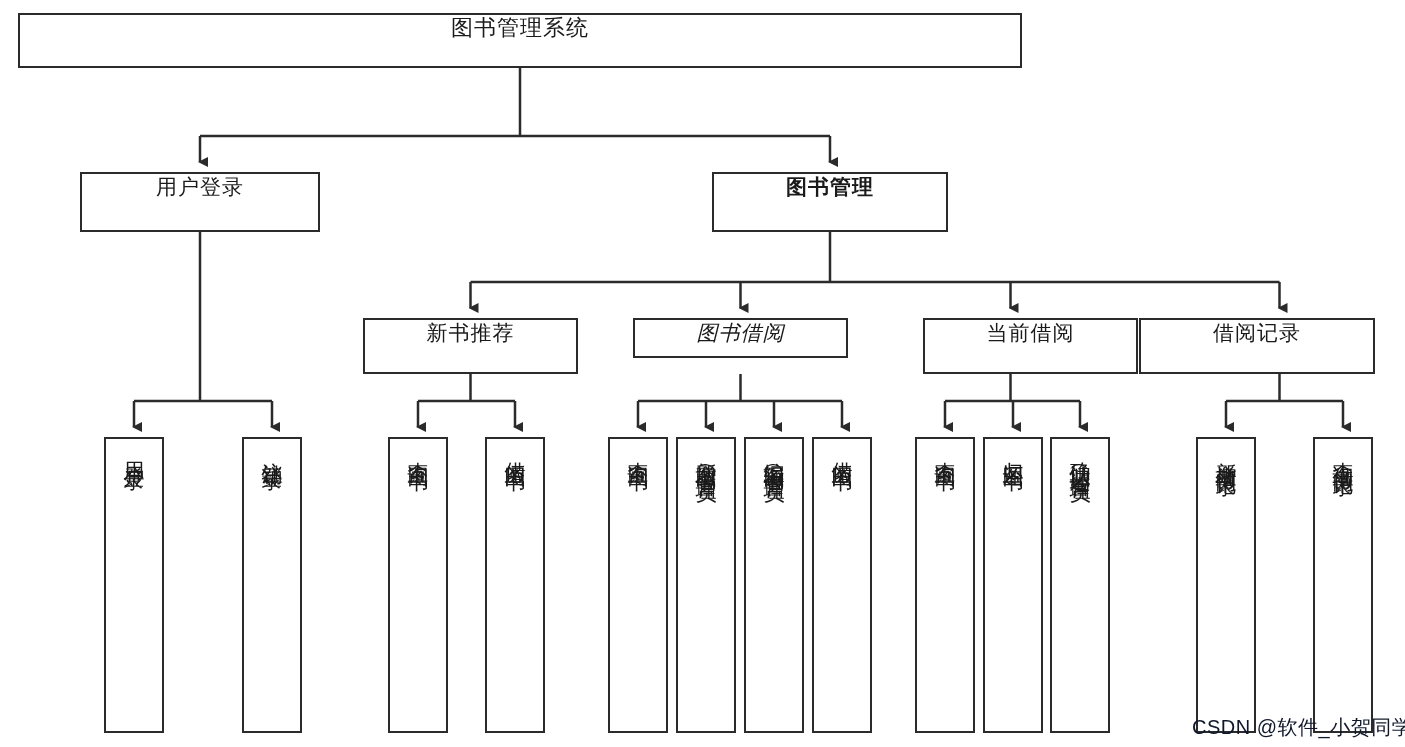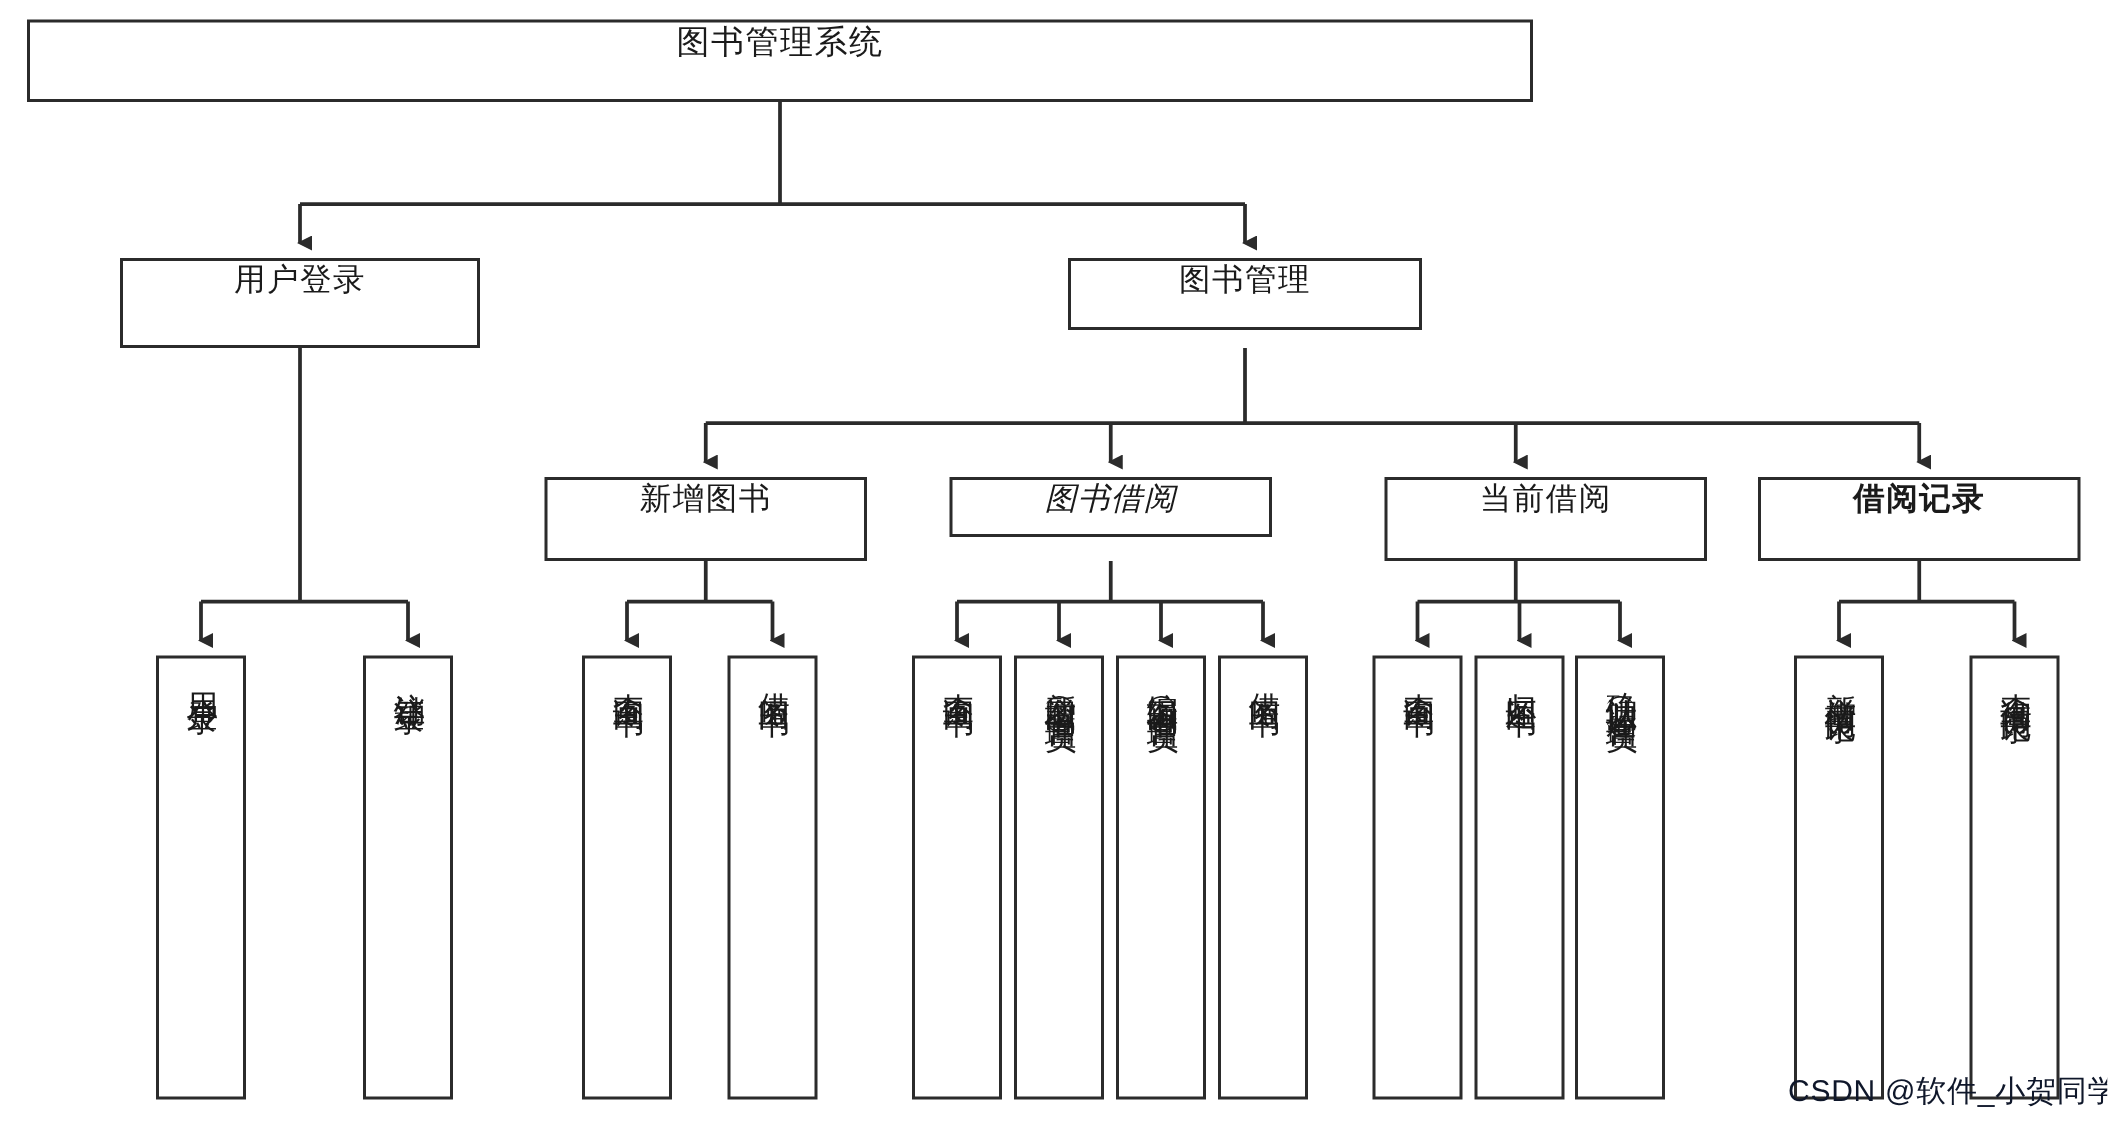--- a/index.html
+++ b/index.html
@@ -114,33 +114,33 @@
       </g>
   </svg>
 
   <div id="node-layer">
       <div class="node node-h node-root" style="left: 18px; top: 13px; width: 1004px; height: 55px;">
         <span class="node-label">图书管理系统</span>
       </div>
       <div class="node node-h" style="left: 80px; top: 172px; width: 240px; height: 60px;">
         <span class="node-label">用户登录</span>
       </div>
-      <div class="node node-h" style="left: 712px; top: 172px; width: 236px; height: 48px;">
+      <div class="node node-h" style="left: 712px; top: 172px; width: 236px; height: 60px; font-weight: bold;">
         <span class="node-label">图书管理</span>
       </div>
       <div class="node node-h" style="left: 363px; top: 318px; width: 215px; height: 56px;">
-        <span class="node-label">新增图书</span>
+        <span class="node-label">新书推荐</span>
       </div>
       <div class="node node-h" style="left: 633px; top: 318px; width: 215px; height: 40px; font-style: italic;">
         <span class="node-label">图书借阅</span>
       </div>
       <div class="node node-h" style="left: 903px; top: 318px; width: 215px; height: 56px; margin-left: 20px;">
         <span class="node-label">当前借阅</span>
       </div>
-      <div class="node node-h" style="left: 1172px; top: 318px; width: 215px; height: 56px; font-weight: bold;">
+      <div class="node node-h" style="left: 1139px; top: 318px; width: 236px; height: 56px;">
         <span class="node-label">借阅记录</span>
       </div>
       <div class="node node-v" style="left: 104px; top: 437px; width: 60px; height: 296px;">
         <span class="node-label">用户登录</span>
       </div>
       <div class="node node-v" style="left: 242px; top: 437px; width: 60px; height: 296px;">
         <span class="node-label">注销登录</span>
       </div>
       <div class="node node-v" style="left: 388px; top: 437px; width: 60px; height: 296px;">
         <span class="node-label">查询图书</span>

